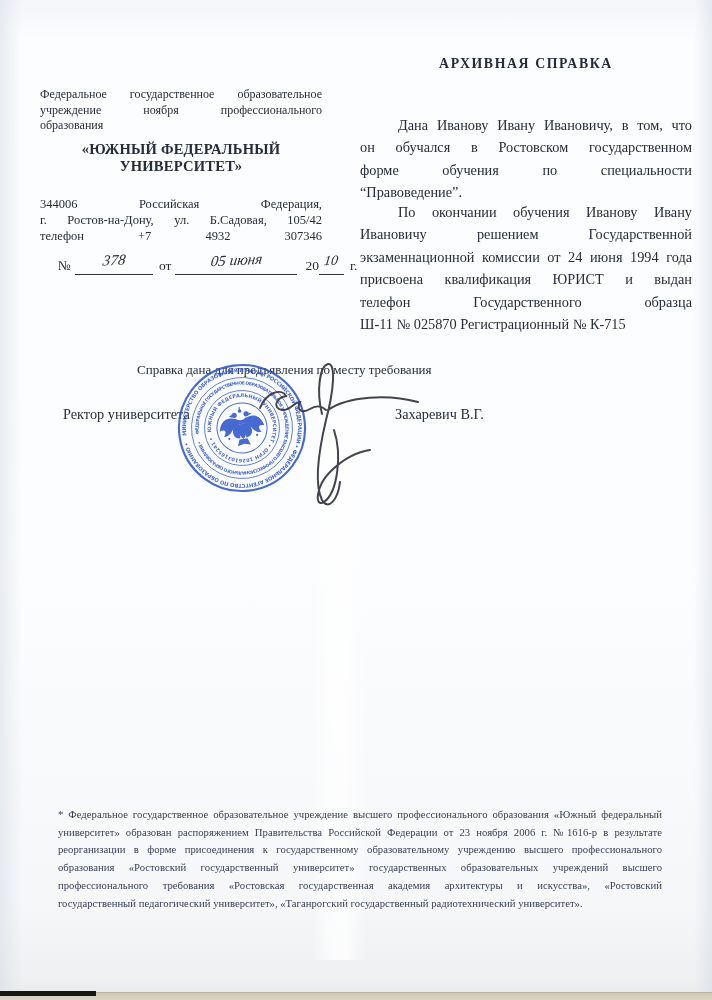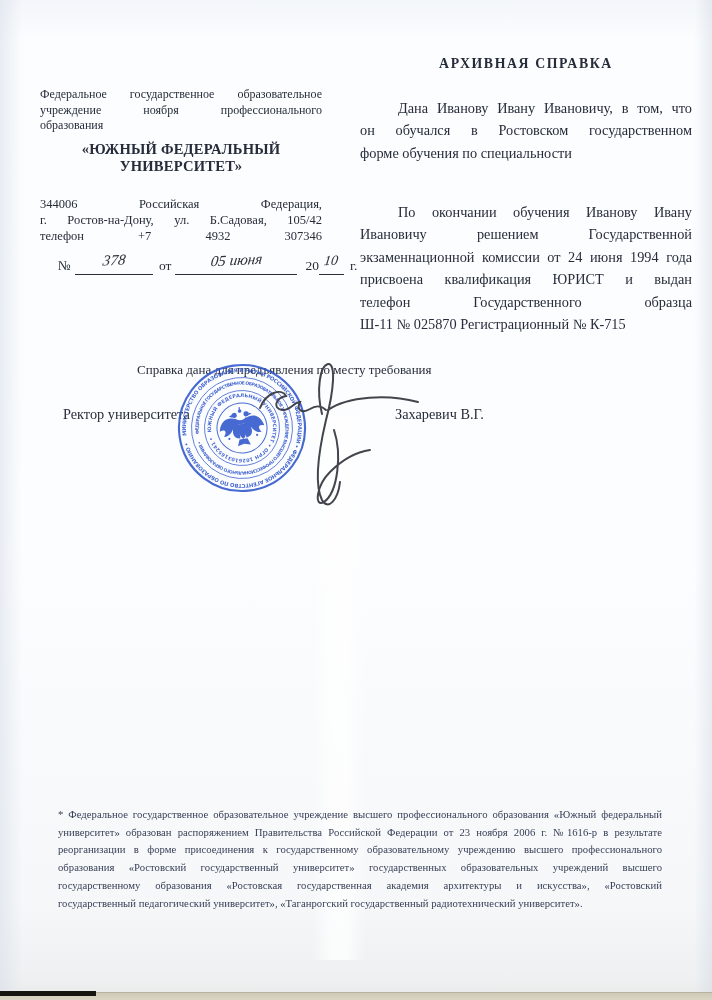--- a/index.html
+++ b/index.html
@@ -45,21 +45,21 @@
   .uline{display:inline-block;border-bottom:1.2px solid #2b2e36;text-align:center;position:relative;height:20px;}
   .u1{width:78px;} .u2{width:122px;} .u3{width:25px;}
   .hw{font-style:italic;font-size:15px;color:#2d3038;display:inline-block;
       transform:skewX(-10deg) rotate(-3deg);position:relative;top:-2px;white-space:nowrap;}
   .hw-sm{font-size:14px;top:-1px;}
 
   
   .doc-title{position:absolute;left:360px;top:56px;width:332px;text-align:center;
              font-weight:bold;font-size:13.8px;letter-spacing:1.6px;}
   .para{position:absolute;width:332px;font-size:14.3px;line-height:22.45px;}
-  .p1{left:360px;top:97px;}
+  .p1{left:360px;top:114px;}
   .p2{left:360px;top:201px;}
   .jline{text-align:justify;text-align-last:justify;white-space:normal;}
   .para .jline:first-child{text-indent:38px;}
   .para .jline:last-child{text-align-last:left;}
 
   
   .purpose{position:absolute;left:137px;top:362px;font-size:13px;}
   .rector{position:absolute;left:63px;top:406px;font-size:14.3px;}
   .signame{position:absolute;left:383px;top:406px;font-size:14.3px;margin-left:12px;}
 
@@ -104,20 +104,21 @@
   <span class="lbl2" style="padding-left:8px;padding-right:0;">20</span>
   <span class="uline u3"><span class="hw hw-sm">10</span></span>
   <span class="lbl2">г.</span>
 </div>
 
 <div class="doc-title">АРХИВНАЯ СПРАВКА</div>
 <div class="para p1">
     <div class="jline">Дана Иванову Ивану Ивановичу, в том, что</div>
     <div class="jline">он обучался в Ростовском государственном</div>
     <div class="jline">форме обучения по специальности</div>
+    <div class="jline">“Правоведение”.</div>
   </div>
 <div class="para p2">
     <div class="jline">По окончании обучения Иванову Ивану</div>
     <div class="jline">Ивановичу решением Государственной</div>
     <div class="jline">экзаменнационной комиссии от 24 июня 1994 года</div>
     <div class="jline">присвоена квалификация ЮРИСТ и выдан</div>
     <div class="jline">телефон Государственного образца</div>
     <div class="jline">Ш-11 № 025870 Регистрационный № К-715</div>
   </div>
 
@@ -170,18 +171,18 @@
     <path d="M96,80 C104,104 100,142 86,152 C76,158 78,136 92,122 C104,110 118,102 132,100"></path>
     <path d="M90,60 C110,46 150,44 180,52"></path>
   </g>
 </svg>
 
 <div class="footnote">
     <div class="jline">* Федеральное государственное образовательное учреждение высшего профессионального образования «Южный федеральный</div>
     <div class="jline">университет» образован распоряжением Правительства Российской Федерации от 23 ноября 2006 г. №1616-р в результате</div>
     <div class="jline">реорганизации в форме присоединения к государственному образовательному учреждению высшего профессионального</div>
     <div class="jline">образования «Ростовский государственный университет» государственных образовательных учреждений высшего</div>
-    <div class="jline">государственному образования «Ростовская государственная академия архитектуры и искусства», «Ростовский</div>
+    <div class="jline">профессионального требования «Ростовская государственная академия архитектуры и искусства», «Ростовский</div>
     <div class="jline">государственный педагогический университет», «Таганрогский  государственный радиотехнический университет».</div>
   </div>
 
 <div class="scan-bottom"></div>
 <div class="scan-bottom-dark"></div>
 
 </body></html>

